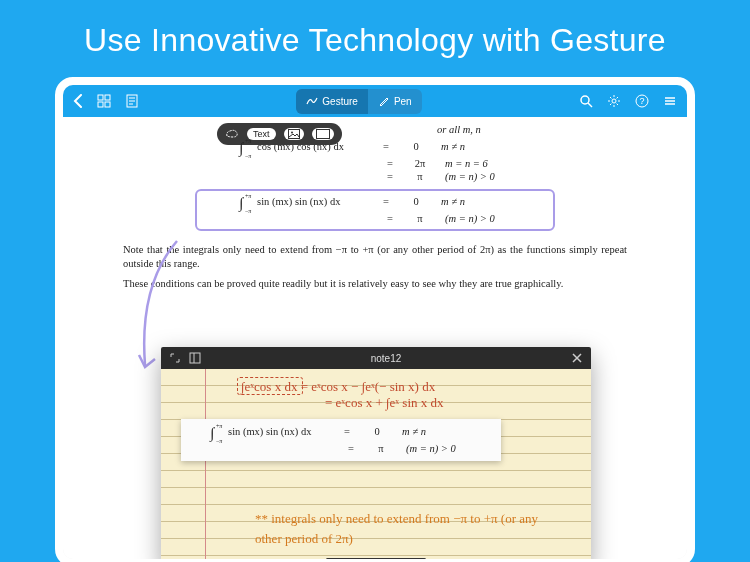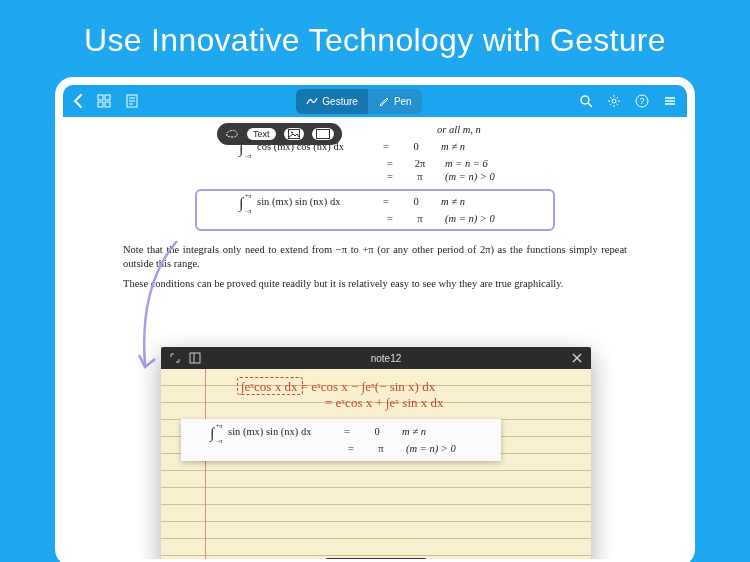--- a/index.html
+++ b/index.html
@@ -384,19 +384,20 @@
             </div>
             <div class="math-row">
               <span style="width:126px"></span>
               <span class="math-eq">=</span>
               <span class="math-val">π</span>
               <span class="math-note">(m = n) &gt; 0</span>
             </div>
           </div>
         </div>
 
+        <div class="handwriting hw-orange" style="left:94px;top:140px;width:300px;line-height:1.5;">** integrals only need to extend from −π to +π (or any other period of 2π)</div>
 
         <div style="position:absolute;bottom:6px;left:50%;transform:translateX(-50%);width:100px;height:3px;background:#333;border-radius:2px;"></div>
       </div>
     </div>
 
   </div>
 </div>
 
 </body></html>

